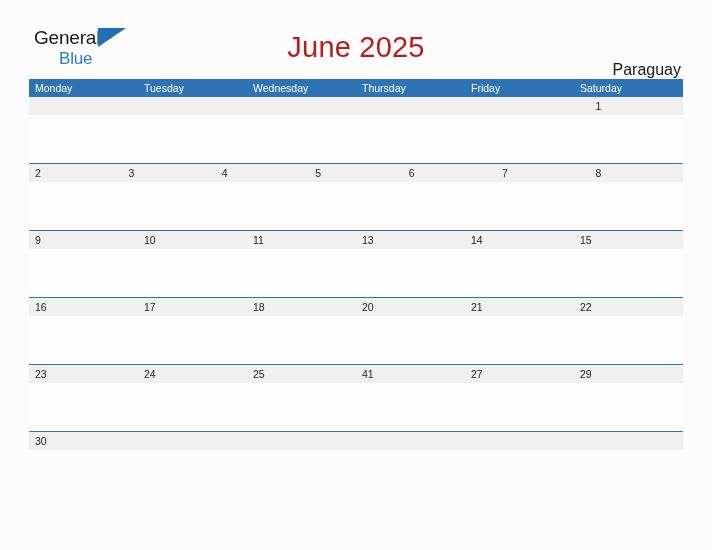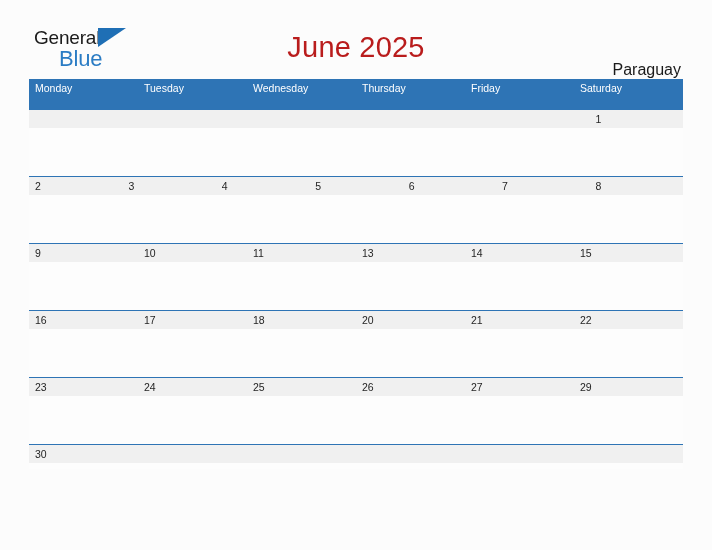--- a/index.html
+++ b/index.html
@@ -55,21 +55,21 @@
     border-left: 28px solid #1f6fb5;
     border-bottom: 19px solid transparent;
   }
   .logo-row-bottom {
     position: relative;
     height: 20px;
     margin-top: 1px;
     padding-left: 25px;
   }
   .logo-blue {
-    font-size: 22px;
+    font-size: 17px;
     font-weight: 400;
     color: #2b7cc4;
     line-height: 20px;
     letter-spacing: -0.2px;
   }
 
   .cal-title {
     position: absolute;
     left: 0;
     right: 0;
@@ -94,21 +94,21 @@
   .calendar {
     position: absolute;
     left: 29px;
     top: 79px;
     width: 654px;
   }
 
   .weekday-header {
     display: flex;
     background: #2e74b5;
-    height: 31px;
+    height: 18px;
   }
   .weekday-cell {
     flex: 1 1 0;
     color: #ffffff;
     font-size: 10.5px;
     line-height: 18px;
     padding-left: 6px;
     white-space: nowrap;
     overflow: hidden;
   }
@@ -302,21 +302,21 @@
             <div class="day-cell">
               <span class="day-number">23</span>
             </div>
             <div class="day-cell">
               <span class="day-number">24</span>
             </div>
             <div class="day-cell">
               <span class="day-number">25</span>
             </div>
             <div class="day-cell">
-              <span class="day-number">26</span>
+              <span class="day-number">41</span>
             </div>
             <div class="day-cell">
               <span class="day-number">27</span>
             </div>
             <div class="day-cell">
               <span class="day-number">29</span>
             </div>
           </div>
         </div>
         <div class="week-row short">

